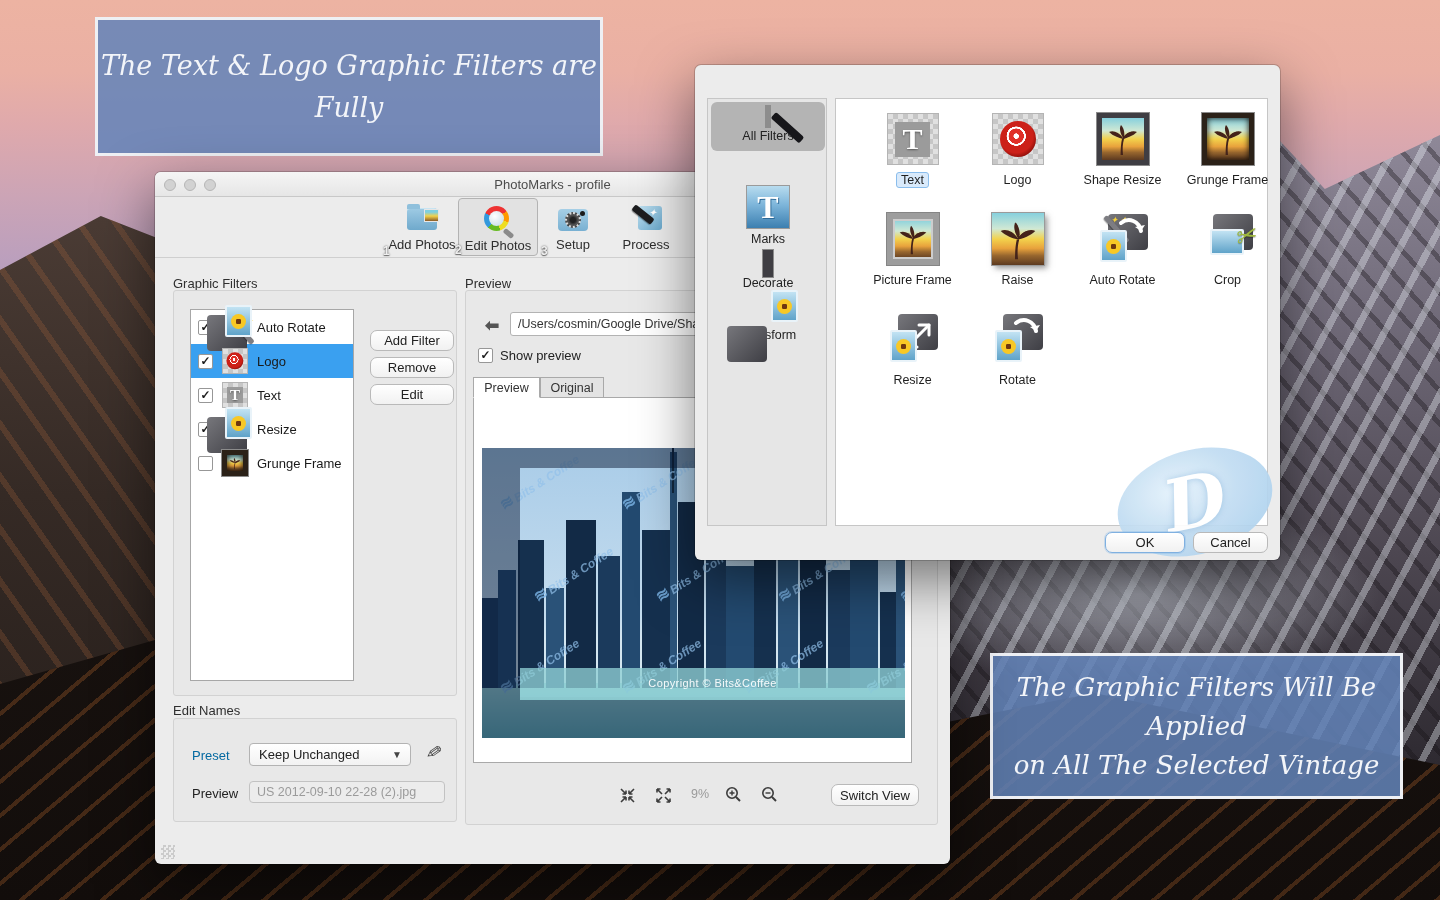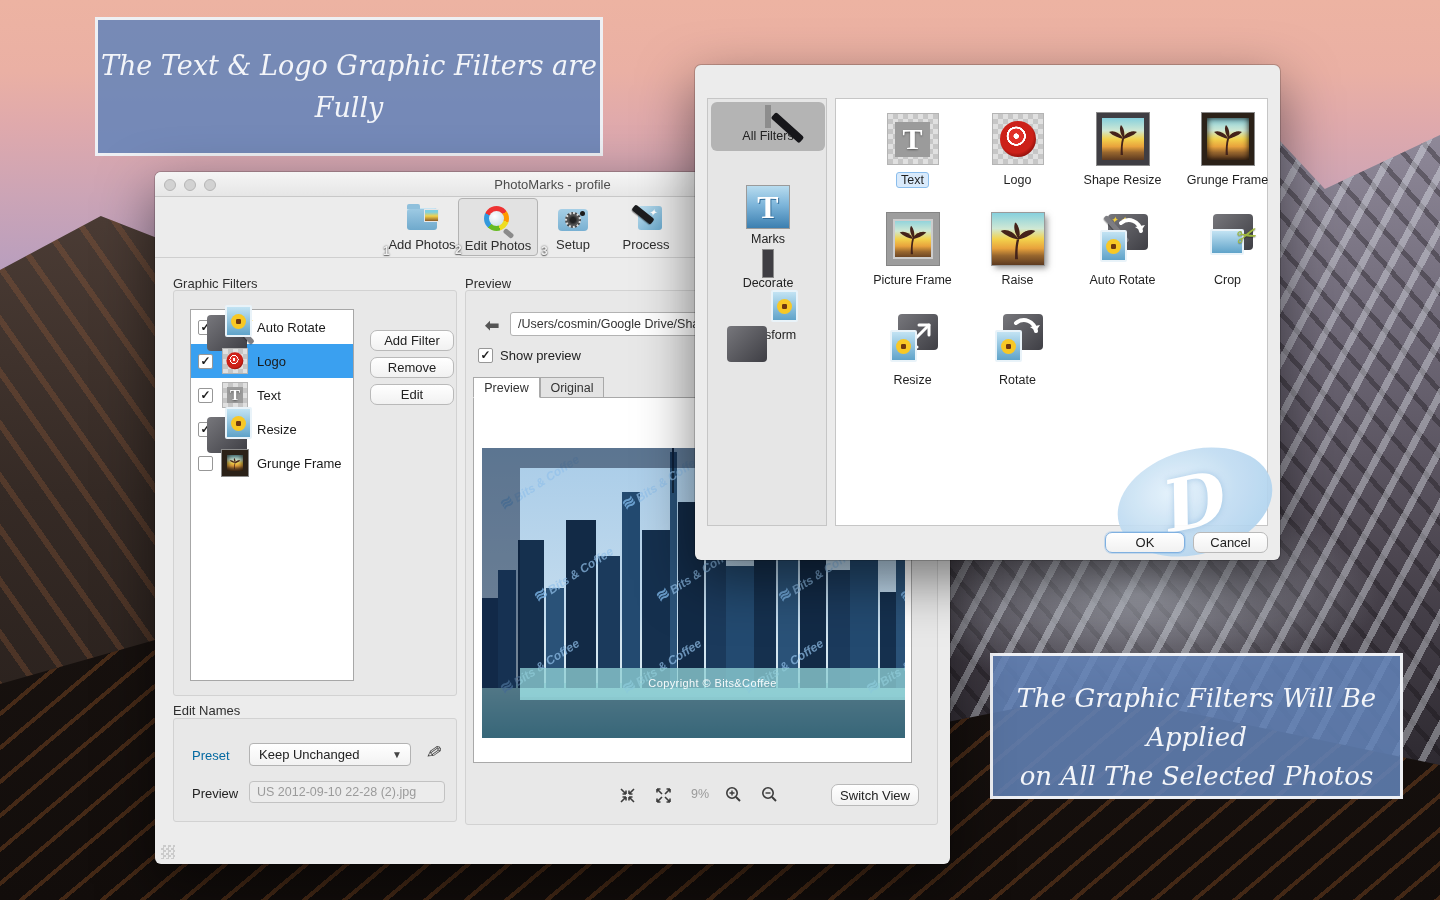--- a/index.html
+++ b/index.html
@@ -27,21 +27,21 @@
       repeating-linear-gradient(-40deg, rgba(214,120,52,.25) 0 4px, rgba(214,120,52,0) 4px 26px),
       linear-gradient(180deg,#2b211c 0%,#1c1512 45%,#120d0b 100%); }
   .bg-snowglow { position:absolute; left:62%; top:55%; width:34%; height:22%;
     background:radial-gradient(ellipse at center, rgba(222,230,240,.55), rgba(222,230,240,0) 70%); }
 
   
   .banner { position:absolute; border:3px solid #eef0f4; background:rgba(99,131,185,.86);
     display:flex; align-items:center; justify-content:center; text-align:center;
     color:#f3f5f9; font-family:"DejaVu Serif", serif; font-style:italic; z-index:5; }
   .banner-top { left:95px; top:17px; width:508px; height:139px; font-size:27px; line-height:1.55; }
-  .banner-bottom { left:990px; top:653px; width:413px; height:146px; font-size:26px; line-height:1.5;align-items:flex-end; }
+  .banner-bottom { left:990px; top:653px; width:413px; height:146px; font-size:26px; line-height:1.5; }
 
   
   .window { position:absolute; background:#ececec; border-radius:6px;
     box-shadow:0 20px 55px rgba(0,0,0,.5), 0 0 0 1px rgba(0,0,0,.18); }
   .titlebar { position:absolute; left:0; right:0; top:0; height:25px; border-radius:6px 6px 0 0;
     background:linear-gradient(#f5f5f5,#e6e6e6); border-bottom:1px solid #c8c8c8;
     display:flex; align-items:center; justify-content:center; }
   .title-text { font-size:13px; color:#4c4c4c; }
   .lights { position:absolute; left:9px; top:7px; display:flex; gap:8px; }
   .light { width:12px; height:12px; border-radius:50%; }
@@ -213,21 +213,21 @@
 </div>
 
 <div class="banner banner-top">
   <div>
     <div>The Text &amp; Logo Graphic Filters are Fully</div>
   </div>
 </div>
 <div class="banner banner-bottom">
   <div>
     <div>The Graphic Filters Will Be Applied</div>
-    <div>on All The Selected Photos</div>
+    <div>on All The Selected Vintage</div>
   </div>
 </div>
 
 <div class="window" style="left:155px; top:172px; width:795px; height:692px; z-index:20;">
   <div class="titlebar">
     <div class="lights">
       <span class="light gray"></span>
       <span class="light gray"></span>
       <span class="light gray"></span>
     </div>

